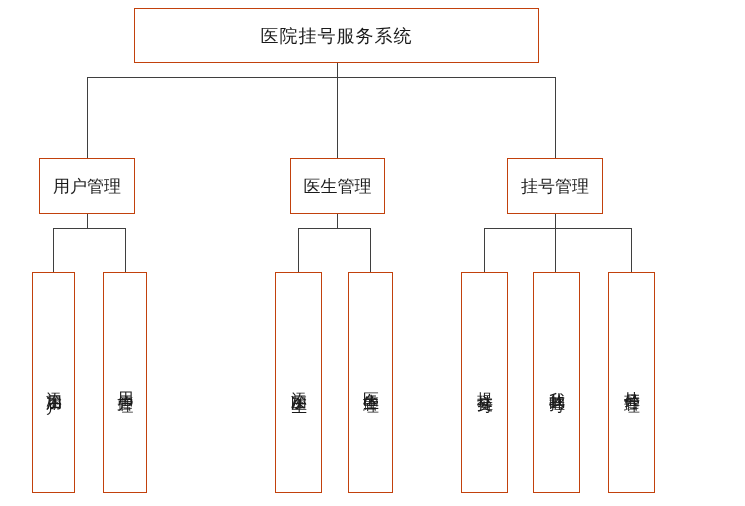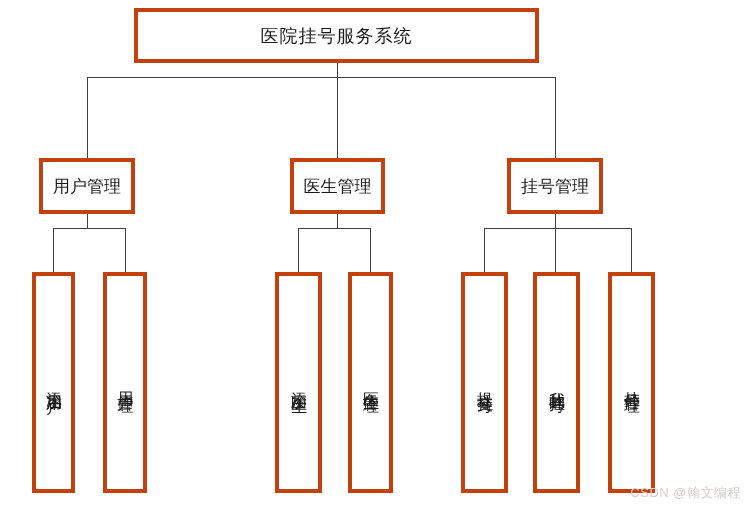--- a/index.html
+++ b/index.html
@@ -12,21 +12,21 @@
     width: 745px;
     height: 506px;
     background: #ffffff;
     font-family: "Liberation Serif", "DejaVu Serif", serif;
     color: #1a1a1a;
     overflow: hidden;
   }
   .node {
     position: absolute;
     background: #ffffff;
-    border: 4px solid #c2410c;
+    border: 1px solid #c2410c;
     box-sizing: border-box;
     display: flex;
     align-items: center;
     justify-content: center;
     text-align: center;
   }
   .root-node {
     left: 134px; top: 8px; width: 405px; height: 55px;
     font-size: 18px;
     letter-spacing: 1px;
@@ -129,15 +129,14 @@
   <div class="node leaf-node leaf-1-0">添加医生</div>
 
   <div class="node leaf-node leaf-1-1">医生管理</div>
 
   <div class="node leaf-node leaf-2-0">提交挂号</div>
 
   <div class="node leaf-node leaf-2-1">我的挂号</div>
 
   <div class="node leaf-node leaf-2-2">挂号管理</div>
 
-  <div class="watermark">CSDN @翰文编程</div>
 
 </div>
 
 </body></html>

